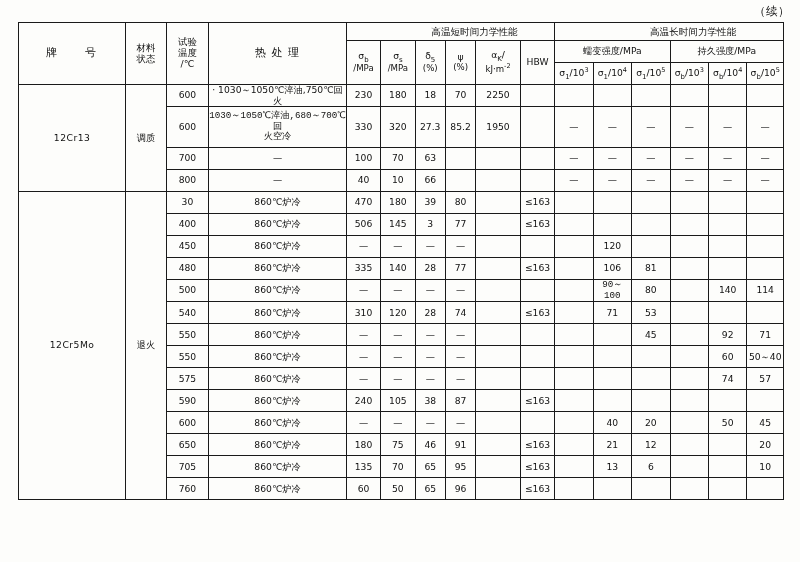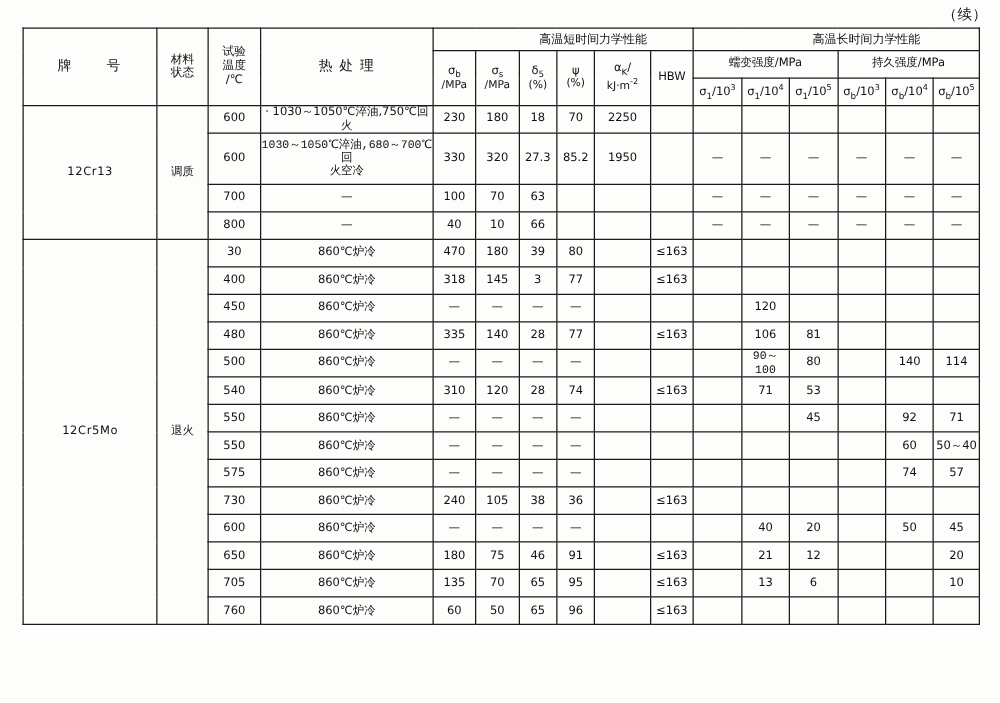--- a/index.html
+++ b/index.html
@@ -264,21 +264,21 @@
           <td></td>
           <td></td>
           <td></td>
           <td></td>
           <td></td>
           <td></td>
         </tr>
         <tr>
           <td class="temp">400</td>
           <td class="heat">860℃炉冷</td>
-          <td>318</td>
+          <td>506</td>
           <td>145</td>
           <td>3</td>
           <td>77</td>
           <td></td>
           <td>≤163</td>
           <td></td>
           <td></td>
           <td></td>
           <td></td>
           <td></td>
@@ -393,26 +393,26 @@
           <td></td>
           <td></td>
           <td></td>
           <td></td>
           <td></td>
           <td></td>
           <td>74</td>
           <td>57</td>
         </tr>
         <tr>
-          <td class="temp">730</td>
+          <td class="temp">590</td>
           <td class="heat">860℃炉冷</td>
           <td>240</td>
           <td>105</td>
           <td>38</td>
-          <td>36</td>
+          <td>87</td>
           <td></td>
           <td>≤163</td>
           <td></td>
           <td></td>
           <td></td>
           <td></td>
           <td></td>
           <td></td>
         </tr>
         <tr>

